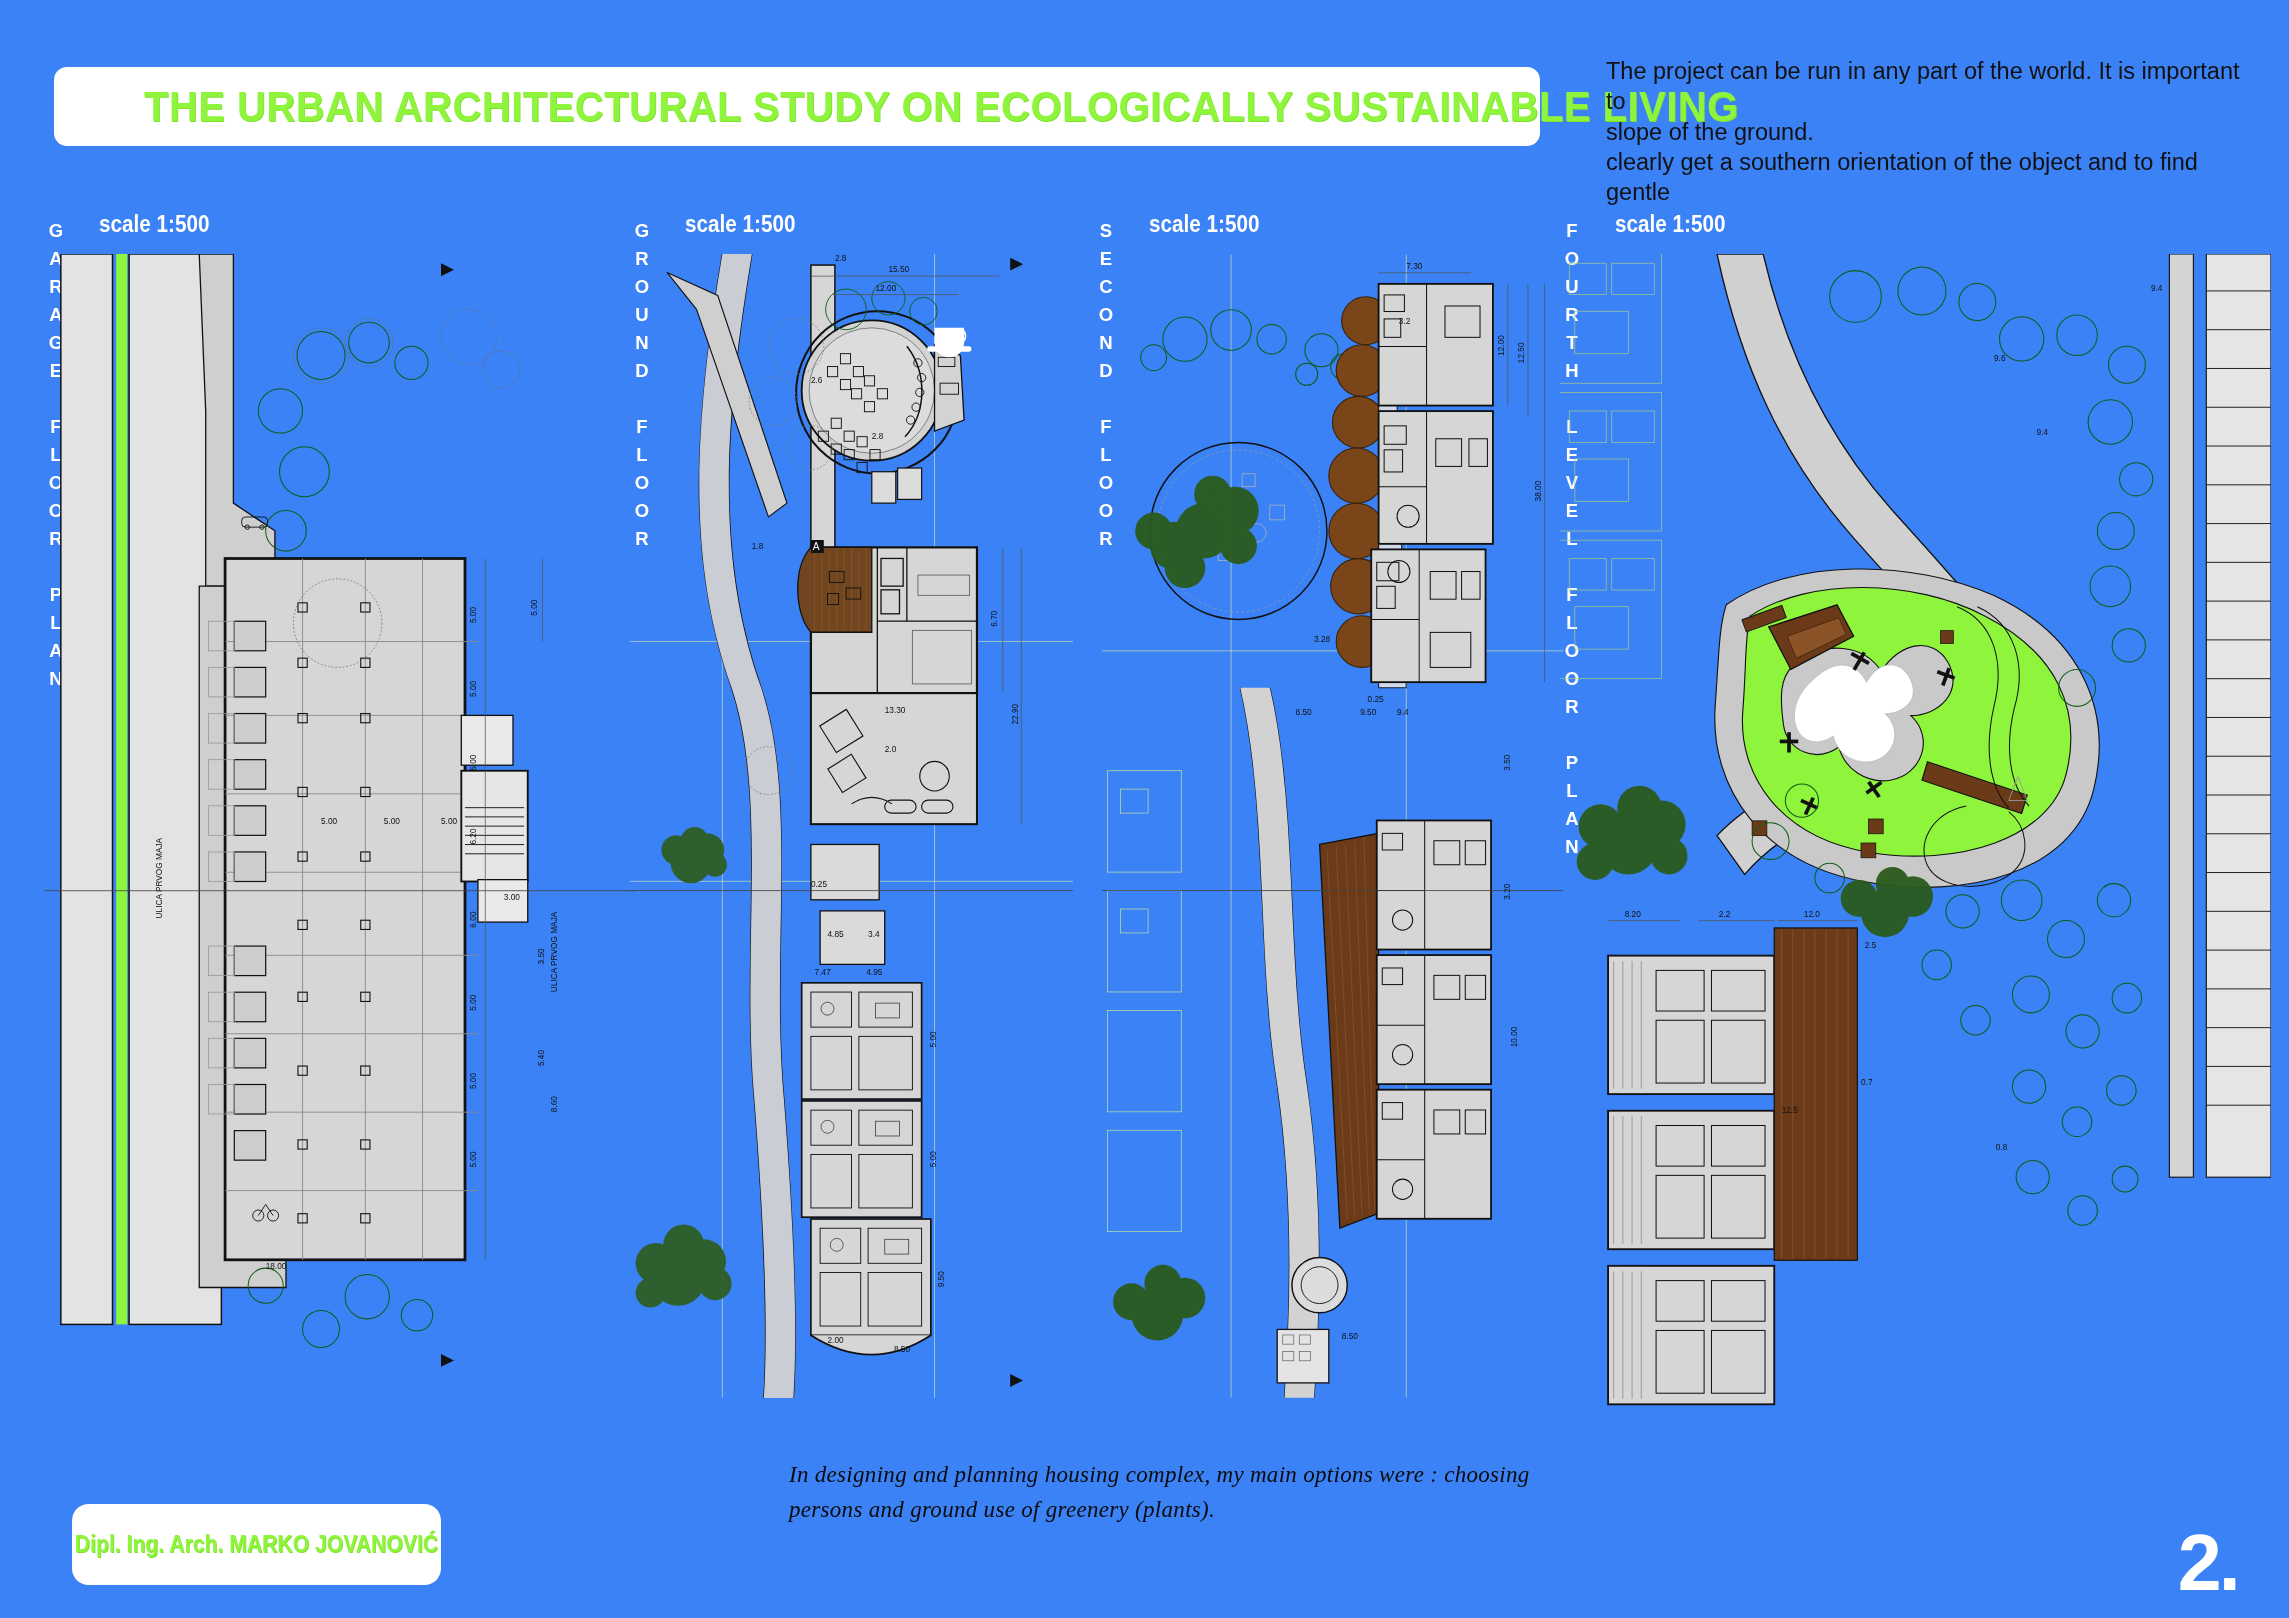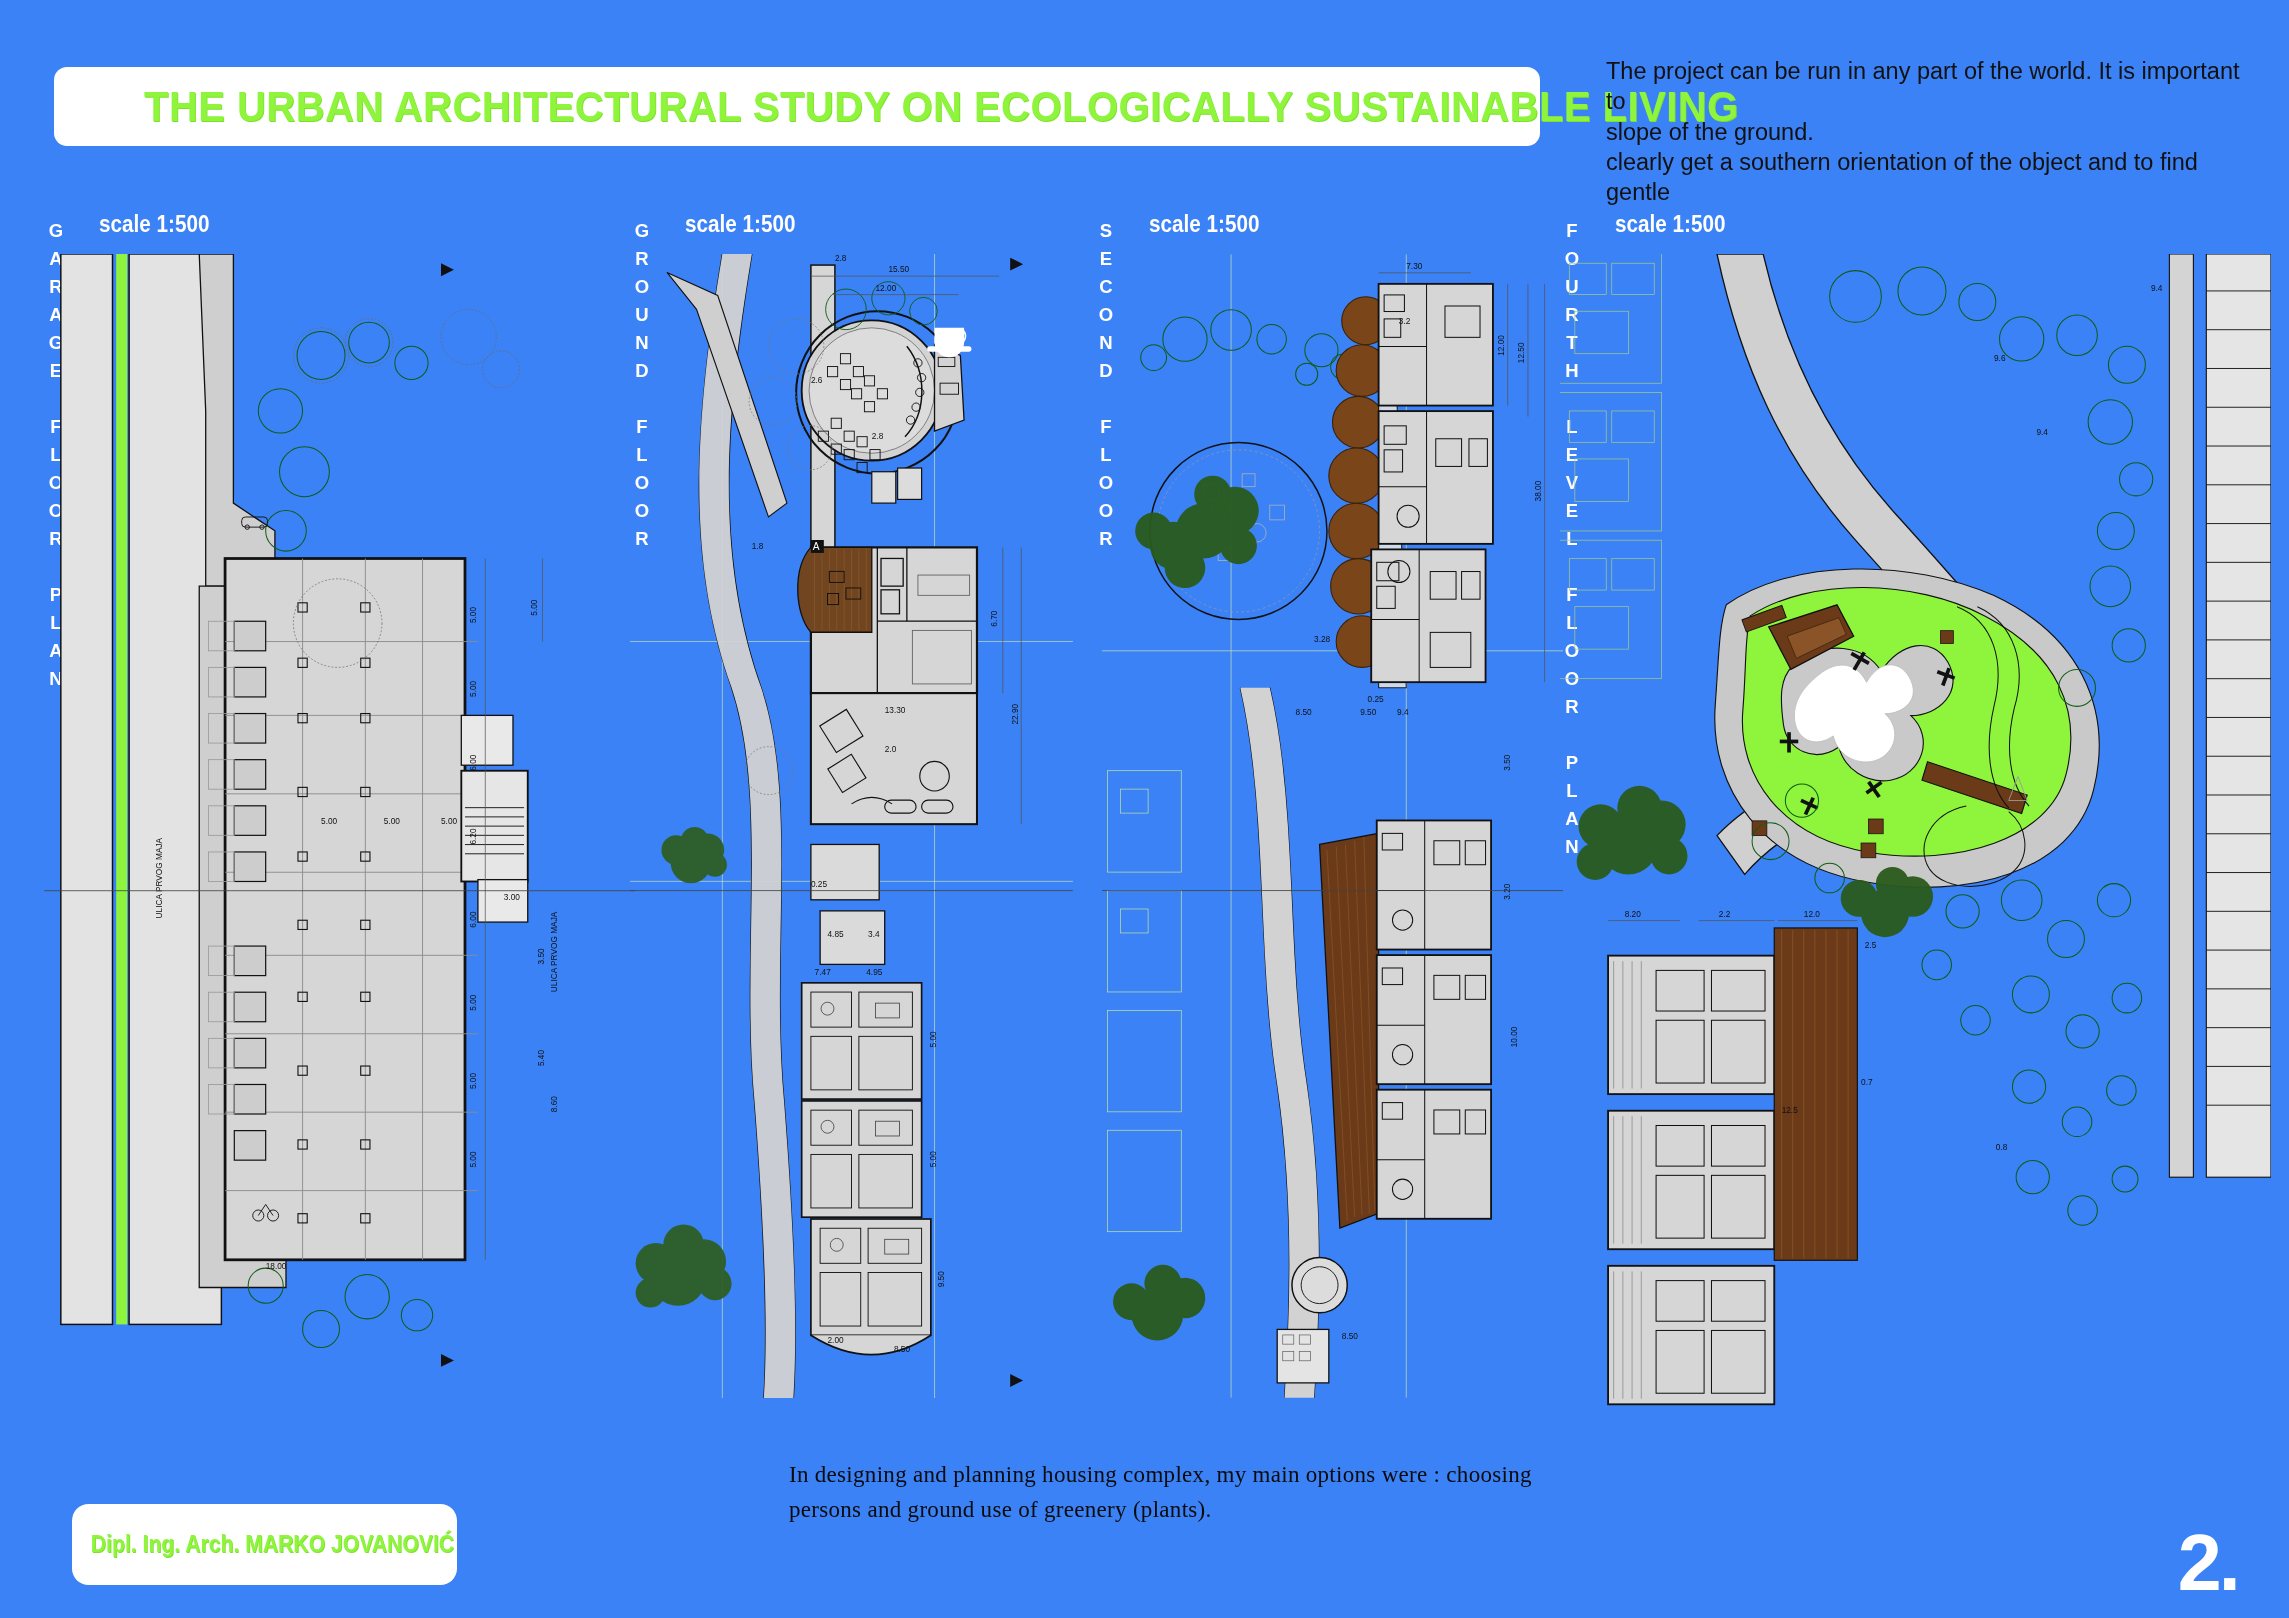--- a/index.html
+++ b/index.html
@@ -53,30 +53,31 @@
     white-space:nowrap;
   }
 
   .plan{position:absolute;top:33px;left:28px;overflow:hidden;}
   .plan svg{display:block;}
 
   
   .script-block{
     position:absolute;left:789px;top:1458px;width:923px;
     font-family:"Liberation Serif", serif;
+    font-style:italic;
     font-size:23px;line-height:1.52;color:#0b0b0b;
     letter-spacing:0.3px;
   }
   .script-block div{white-space:nowrap;}
 
   
   .author-badge{
     position:absolute;left:72px;top:1504px;width:369px;height:81px;
     background:#ffffff;border-radius:16.6px;
-    display:flex;align-items:center;justify-content:center;padding-left:16px;
+    display:flex;align-items:center;justify-content:center;
   }
   .author-text{
     color:#8ef53c;font-weight:bold;font-size:23px;
     transform:scaleX(0.92);transform-origin:center;
     white-space:nowrap;font-family:"Liberation Sans", sans-serif;
     text-shadow:0.9px 0.9px 0 #7ee02c;
   }
 
   
   .page-num{

